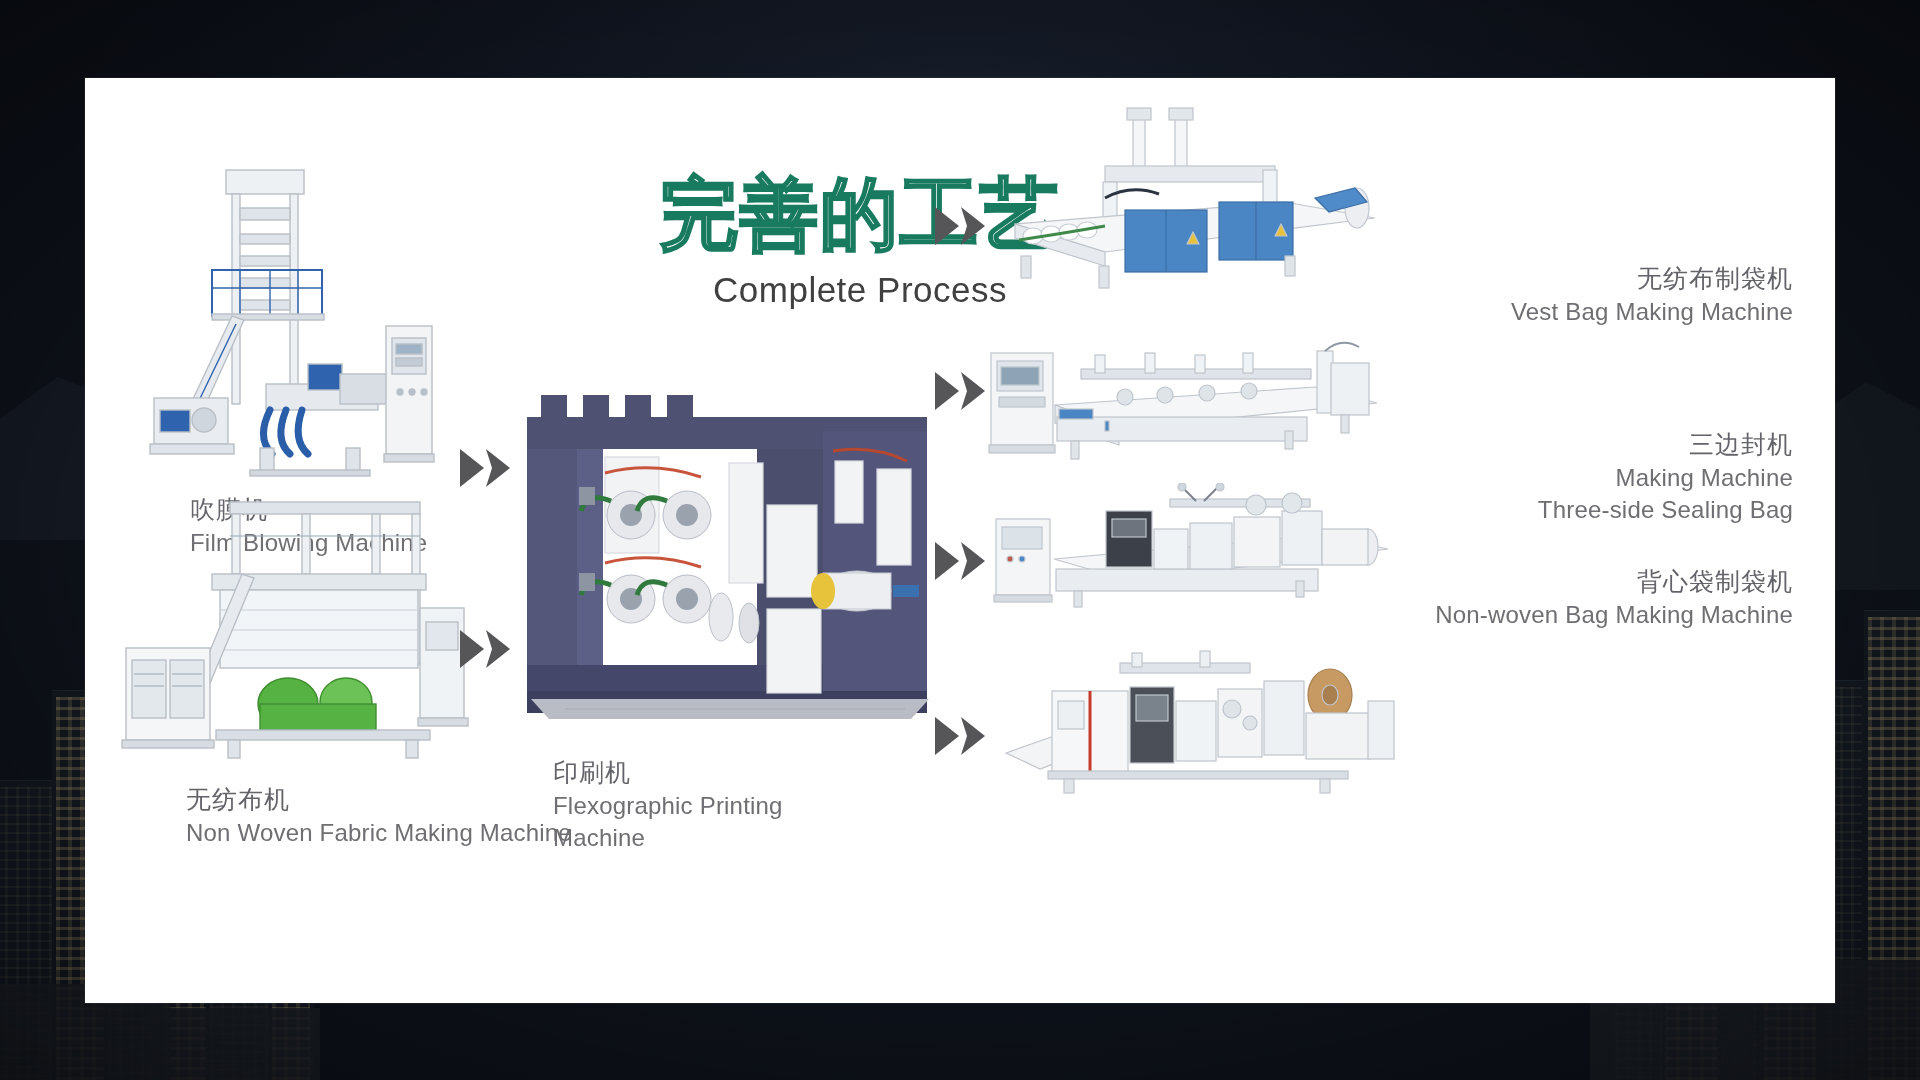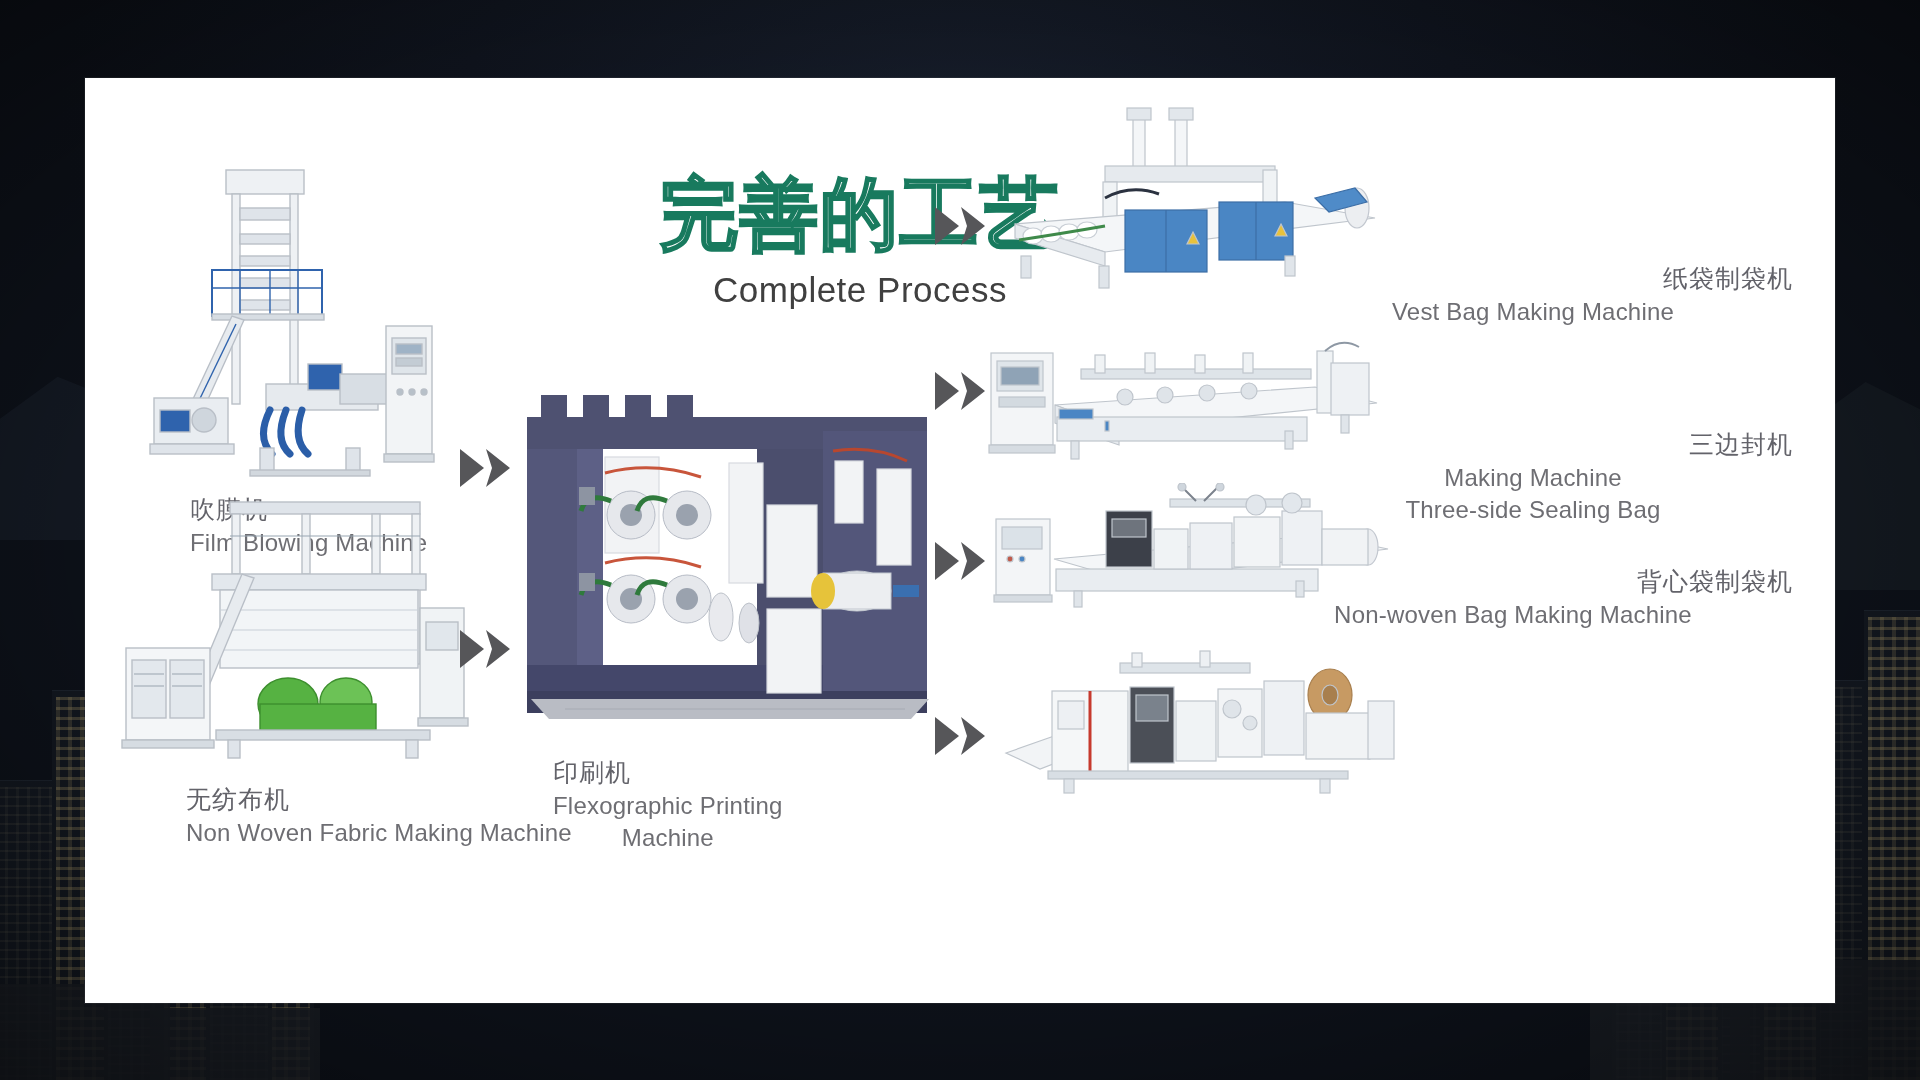--- a/index.html
+++ b/index.html
@@ -93,21 +93,21 @@
   }
 
   
   .arrow { position: absolute; width: 56px; height: 46px; }
   .arrow svg { width: 100%; height: 100%; display: block; }
 
   
   .caption { position: absolute; color: #6b6b6e; }
   .caption .cn { font-size: 25px; line-height: 1.34; letter-spacing: 1px; color: #63636a;
                  font-family: "DejaVu Sans", sans-serif; }
-  .caption .en { font-size: 24px; line-height: 1.34; letter-spacing: .2px; color: #6e6e73; text-align: center; }
+  .caption .en { font-size: 24px; line-height: 1.34; letter-spacing: .2px; color: #6e6e73; }
   .caption.right { text-align: right; }
   .caption.left  { text-align: left; }
 
   
   .machine { position: absolute; }
   .machine svg { display: block; width: 100%; height: 100%; }
 </style>
 </head>
 <body>
 
@@ -415,21 +415,21 @@
         <rect x="36" y="150" width="10" height="22" fill="#e0e5ea"></rect>
         <rect x="114" y="160" width="10" height="22" fill="#e0e5ea"></rect>
         <rect x="300" y="150" width="10" height="20" fill="#e0e5ea"></rect>
 
         <path d="M120 92 q26 -14 54 -4" stroke="#2b3240" stroke-width="3" fill="none"></path>
       </g>
     </svg>
   </div>
 
   <div class="caption right" style="right:42px; top:184px; width:520px;">
-    <div class="cn">纸袋制袋机</div>
+    <div class="cn">无纺布制袋机</div>
     <div class="en">Vest Bag Making Machine</div>
   </div>
 
   <div class="machine" style="left:900px; top:255px; width:400px; height:140px;">
     <svg viewBox="0 0 400 140" xmlns="http://www.w3.org/2000/svg">
       <g stroke="#bfc5cc" stroke-width="1.2" fill="#eef1f4">
 
         <rect x="6" y="20" width="62" height="92" fill="#f3f5f7"></rect>
         <rect x="12" y="28" width="46" height="30" fill="#dfe5ea"></rect>
         <rect x="16" y="34" width="38" height="18" fill="#8fa3b6"></rect>

